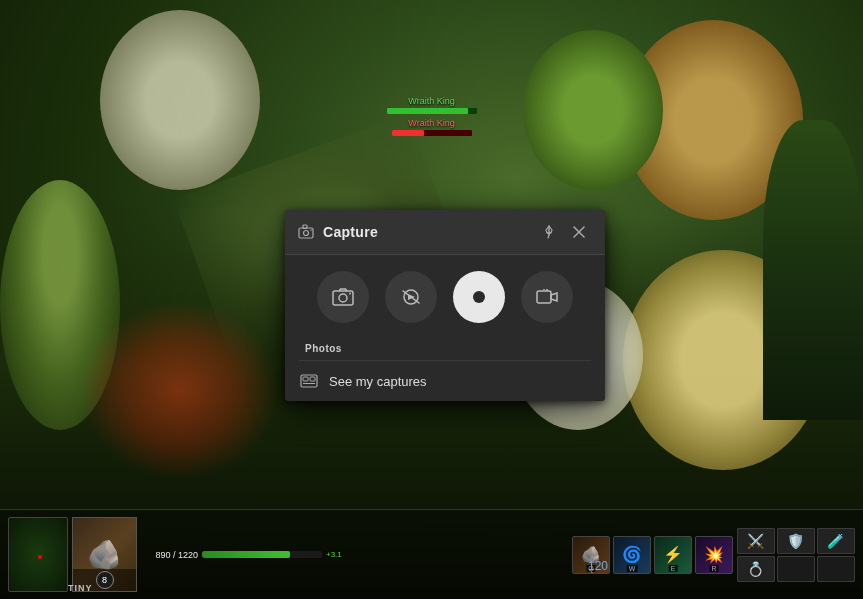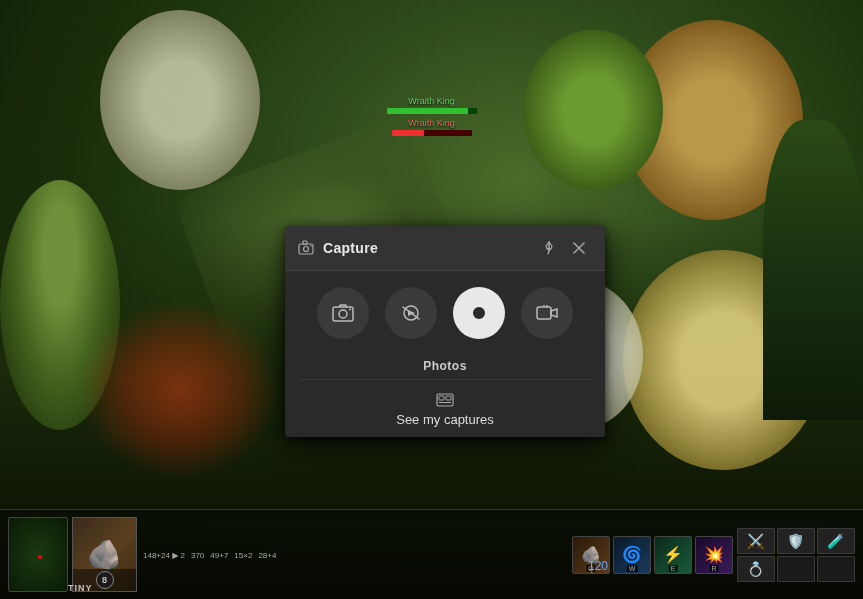--- a/index.html
+++ b/index.html
@@ -266,21 +266,20 @@
     .capture-modal {
       position: absolute;
       top: 210px;
       left: 285px;
       width: 320px;
       background: #2a2a2a;
       border-radius: 4px;
       box-shadow: 0 8px 32px rgba(0,0,0,0.8), 0 2px 8px rgba(0,0,0,0.6);
       overflow: hidden;
       z-index: 100;
-      margin-top: 16px;
     }
 
     .capture-header {
       display: flex;
       align-items: center;
       padding: 10px 14px 10px 12px;
       background: #333;
       border-bottom: 1px solid #444;
     }
 
@@ -352,43 +351,41 @@
     }
 
     .tool-dot {
       width: 12px; height: 12px;
       border-radius: 50%;
       background: #ccc;
     }
 
     .capture-section-label {
       padding: 4px 20px 6px;
-      font-size: 12px;
+      font-size: 10px;
       font-weight: 600;
       color: #ccc;
       letter-spacing: 0.5px;
       background: #2a2a2a;
-      text-align: center;
     }
 
     .capture-divider {
       height: 1px;
       background: #3a3a3a;
       margin: 0 14px;
     }
 
     .see-captures-row {
       display: flex;
       align-items: center;
       padding: 10px 14px;
       cursor: pointer;
       transition: background 0.15s;
-      gap: 2px;
+      gap: 10px;
       background: #2a2a2a;
-      flex-direction: column;
     }
 
     .see-captures-icon {
       width: 20px; height: 20px;
       display: flex;
       align-items: center;
       justify-content: center;
       color: #aaa;
       font-size: 14px;
       flex-shrink: 0;
@@ -480,26 +477,30 @@
     <div class="hud-minimap">
       <div class="minimap-dot"></div>
     </div>
 
     <div class="hud-hero-portrait">
       <span style="font-size:28px; position:relative; z-index:1;">🪨</span>
       <div class="hud-level-badge">8</div>
     </div>
 
     <div class="hud-stats">
-      <div style="display:flex; gap:6px; flex-wrap:wrap; margin-top:2px;">
-        <span style="font-size:8px; color:#aaa;">148+24 ▶ 2</span>
-        <span style="font-size:8px; color:#aaa;">370</span>
-        <span style="font-size:8px; color:#aaa;">49+7</span>
-        <span style="font-size:8px; color:#aaa;">15×2</span>
-        <span style="font-size:8px; color:#aaa;">28+4</span>
+      <div class="stat-row">
+        <span class="stat-numbers" style="font-size:9px; color:#e8e8e8;">
+          <span>890</span>
+          /
+          <span>1220</span>
+        </span>
+        <div class="stat-bar">
+          <div class="stat-bar-fill hp" style="width:73%;"></div>
+        </div>
+        <span class="stat-delta">+3.1</span>
       </div>
     </div>
 
     <div class="hud-abilities">
       <div class="ability-slot ability-q">
         <span style="font-size:16px;">🪨</span>
         <span class="ability-key">Q</span>
         <span class="ability-cooldown">120</span>
       </div>
       <div class="ability-slot ability-w">

